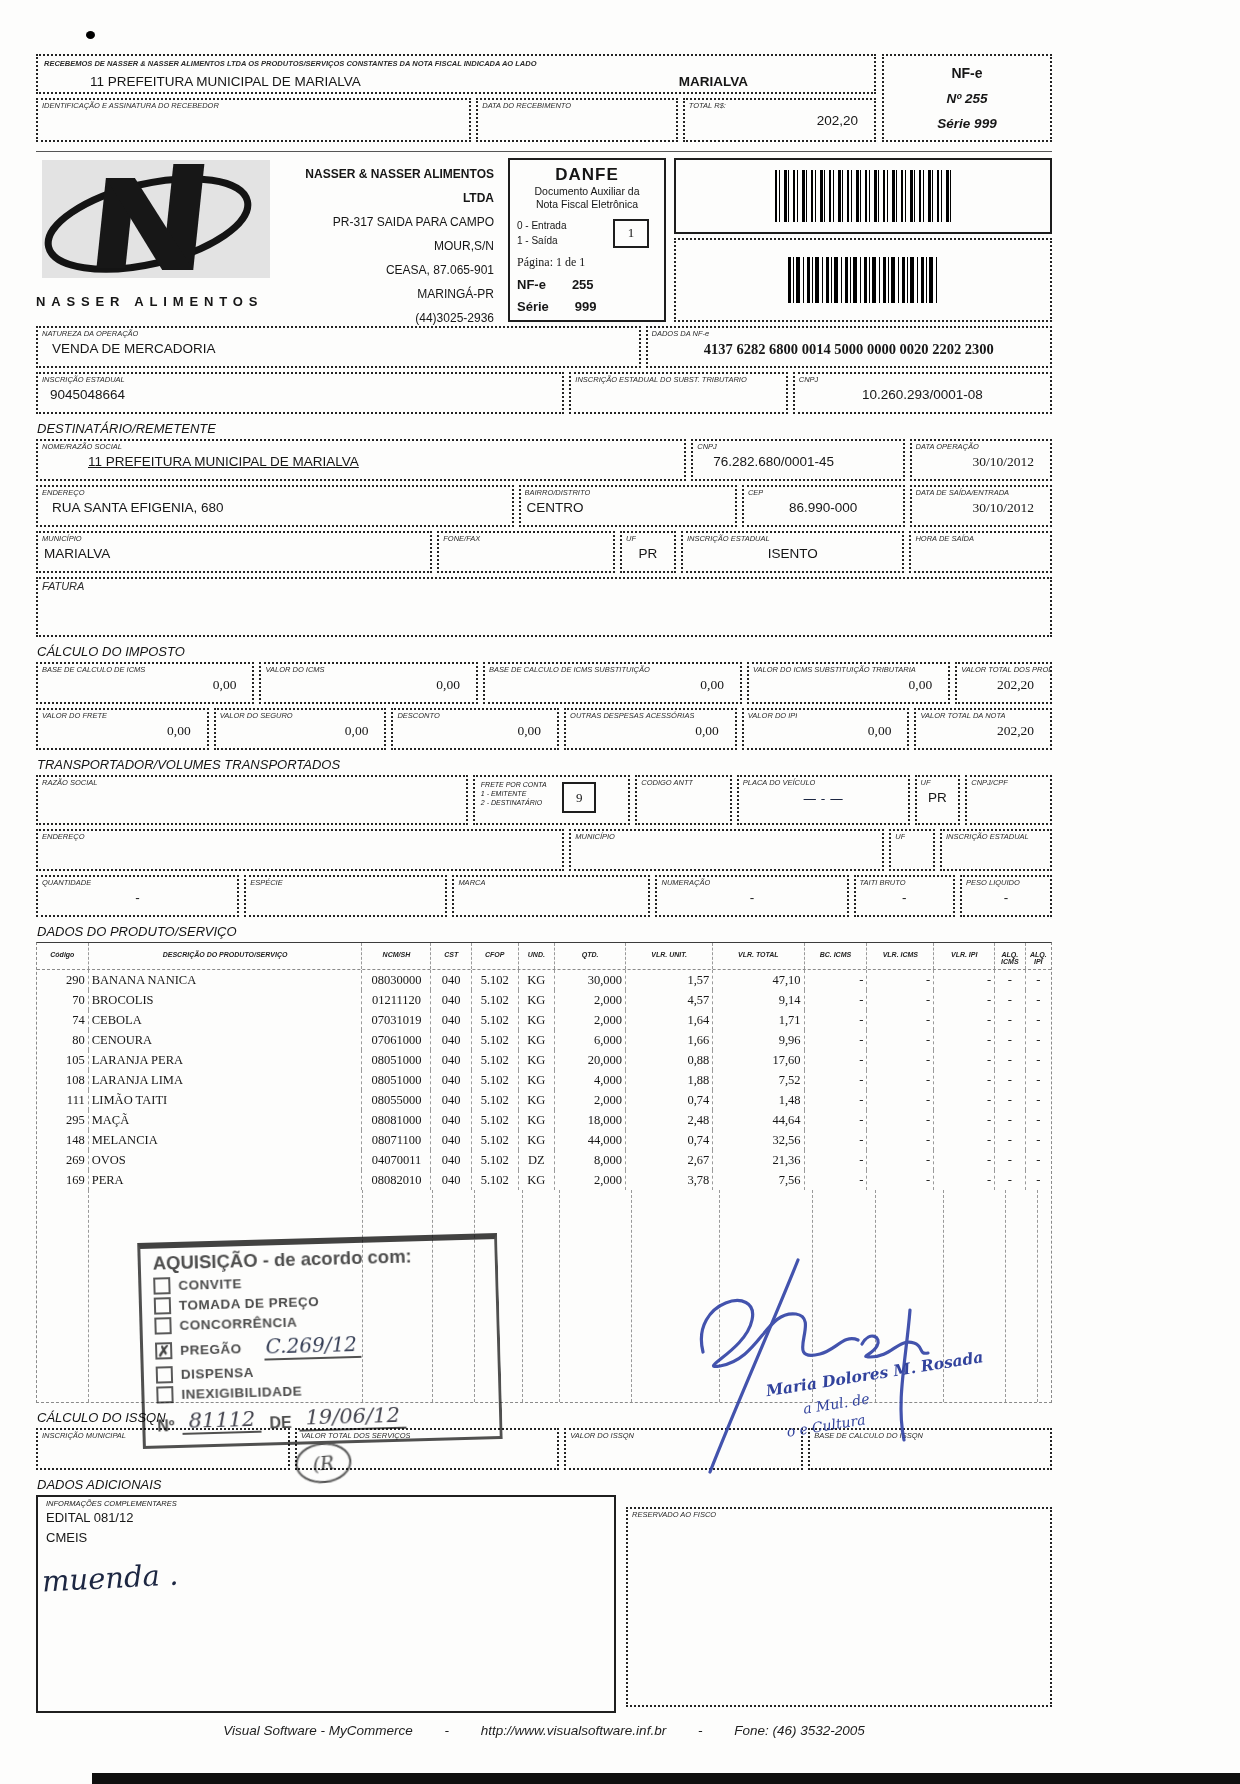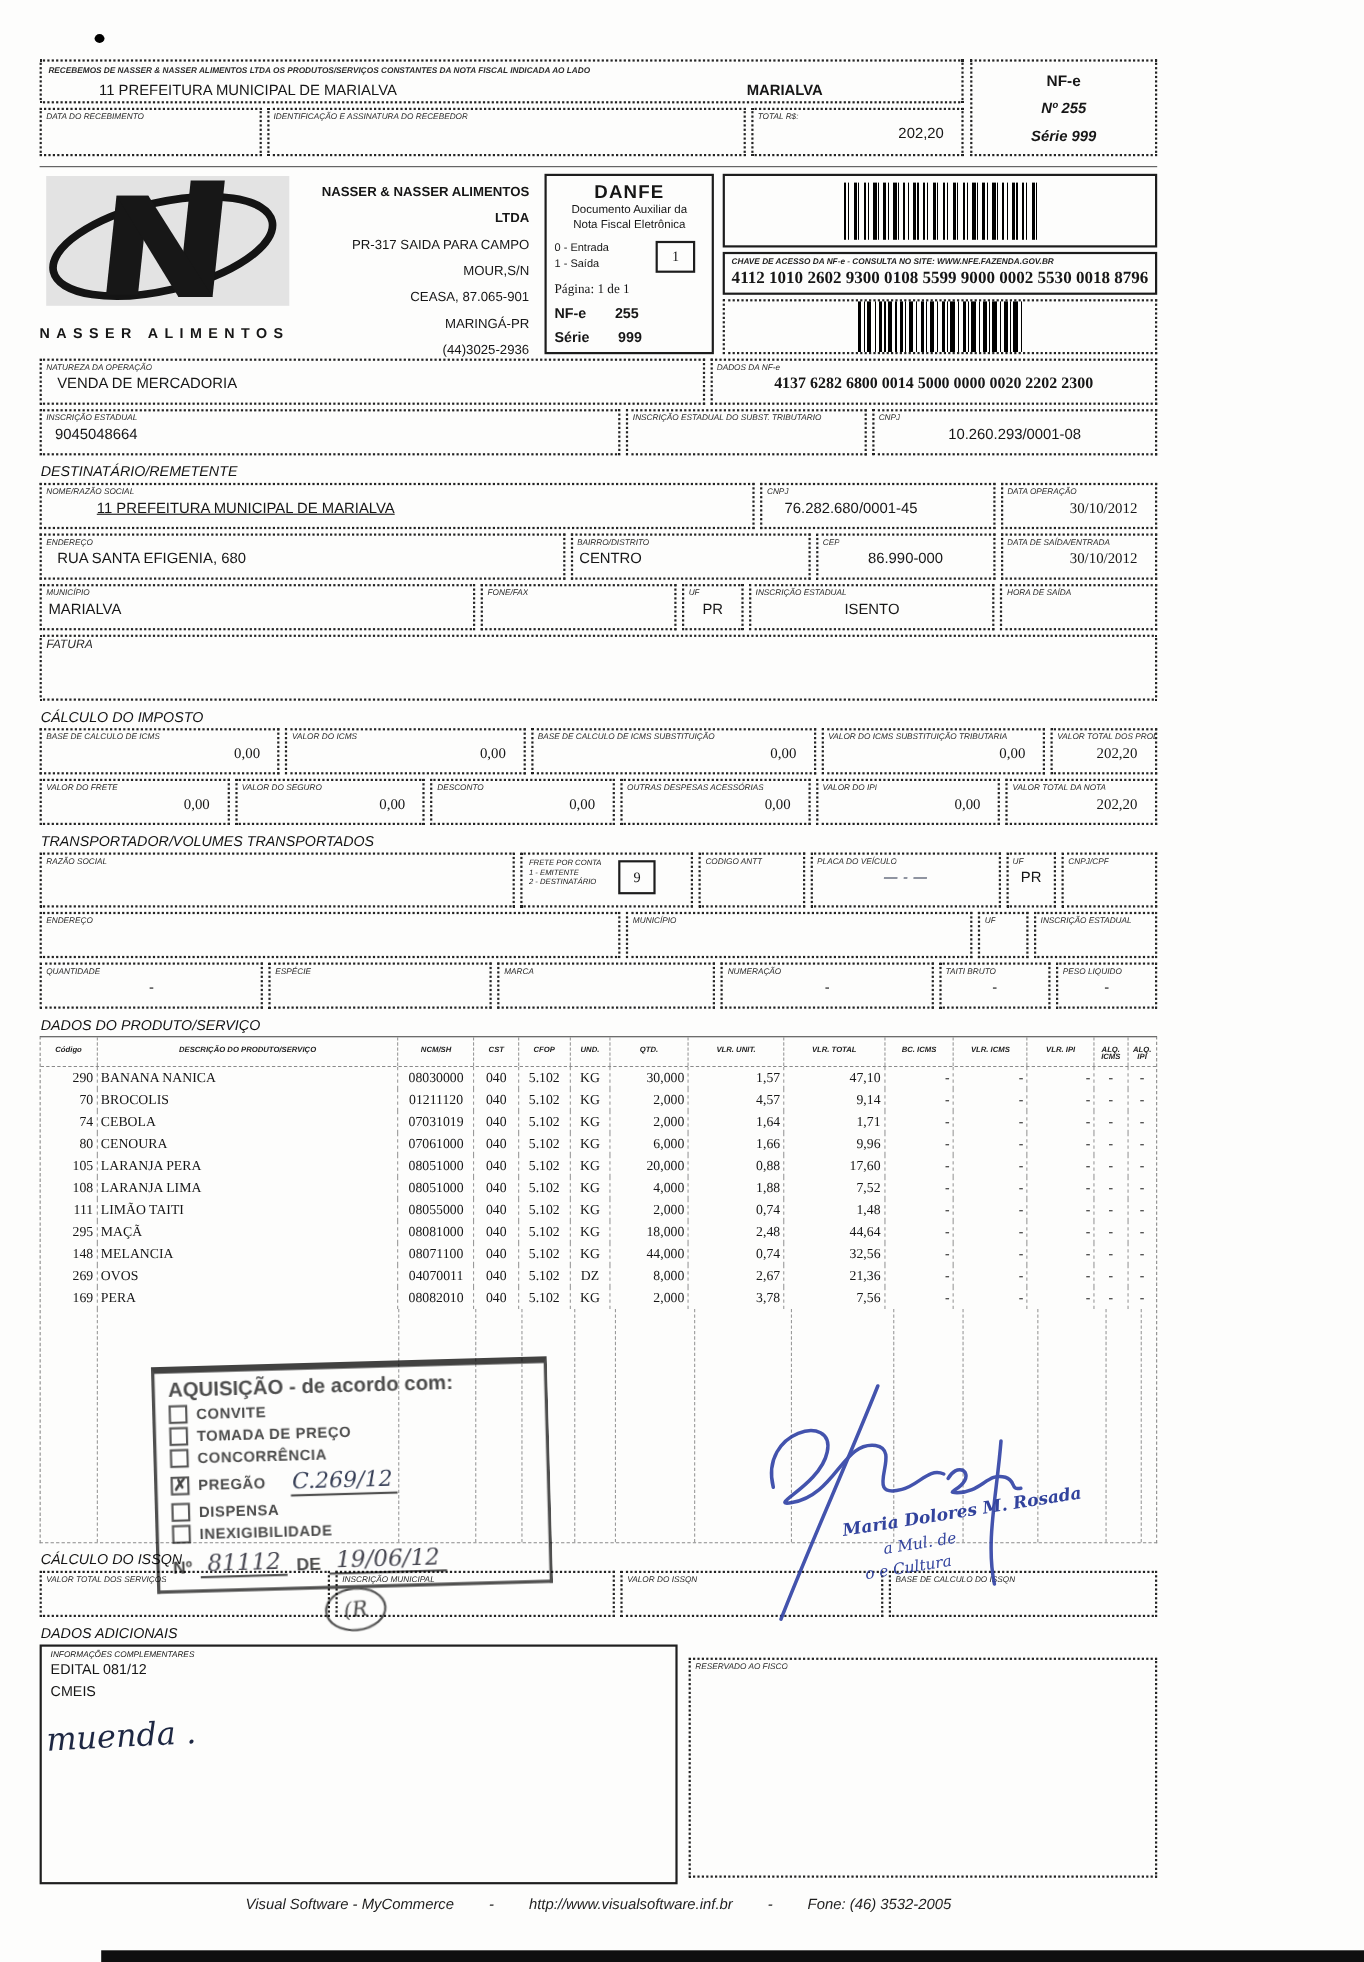--- a/index.html
+++ b/index.html
@@ -125,25 +125,25 @@
   <div class="canhoto">
     <div class="can-left">
       <div class="can-box1">
         <div class="can-receipt">RECEBEMOS DE NASSER &amp; NASSER ALIMENTOS LTDA OS PRODUTOS/SERVIÇOS CONSTANTES DA NOTA FISCAL INDICADA AO LADO</div>
         <div class="can-line2">
           <span class="can-cli">11   PREFEITURA MUNICIPAL DE MARIALVA</span>
           <span class="can-city">MARIALVA</span>
         </div>
       </div>
       <div class="can-row2">
+        <div class="f fg">
+          <span class="fl">IDENTIFICAÇÃO E ASSINATURA DO RECEBEDOR</span>
+        </div>
         <div class="f" style="flex:0 0 24%;">
           <span class="fl">DATA DO RECEBIMENTO</span>
-        </div>
-        <div class="f fg">
-          <span class="fl">IDENTIFICAÇÃO E ASSINATURA DO RECEBEDOR</span>
         </div>
         <div class="f" style="flex:0 0 23%;">
           <span class="fl">TOTAL R$:</span>
           <span class="fv tr">202,20</span>
         </div>
       </div>
     </div>
     <div class="nfe-box">
       <span class="t1">NF-e</span>
       <span class="t2">Nº 255</span>
@@ -192,24 +192,20 @@
         <span>255</span>
       </div>
       <div class="nrow">
         <span>Série</span>
         <span>999</span>
       </div>
     </div>
     <div class="hdr-right">
       <div class="bc-box">
         <div class="bars1"></div>
-      </div>
-      <div class="chave-box">
-        <div class="chave-l">CHAVE DE ACESSO DA NF-e - CONSULTA NO SITE: WWW.NFE.FAZENDA.GOV.BR</div>
-        <div class="chave-v">4112 1010 2602 9300 0108 5599 9000 0002 5530 0018 8796</div>
       </div>
       <div class="bc2-box">
         <div class="bars2"></div>
       </div>
     </div>
   </div>
 
   <div class="row">
     <div class="f" style="flex:0 0 59.5%;">
       <span class="fl">NATUREZA DA OPERAÇÃO</span>
@@ -642,26 +638,26 @@
         <span class="c9"></span>
         <span class="c10"></span>
         <span class="c11"></span>
       <span class="c12"></span>
         <span class="c13"></span>
     </div>
   </div>
 
   <div class="sect">CÁLCULO DO ISSQN</div>
   <div class="row">
+    <div class="f" style="flex:0 0 25%;">
+      <span class="fl">INSCRIÇÃO MUNICIPAL</span>
+      <span class="fv"></span>
+    </div>
     <div class="f" style="flex:0 0 26%;">
       <span class="fl">VALOR TOTAL DOS SERVIÇOS</span>
-      <span class="fv"></span>
-    </div>
-    <div class="f" style="flex:0 0 25%;">
-      <span class="fl">INSCRIÇÃO MUNICIPAL</span>
       <span class="fv"></span>
     </div>
     <div class="f fg">
       <span class="fl">VALOR DO ISSQN</span>
       <span class="fv"></span>
     </div>
     <div class="f" style="flex:0 0 24%;">
       <span class="fl">BASE DE CALCULO DO ISSQN</span>
       <span class="fv"></span>
     </div>

